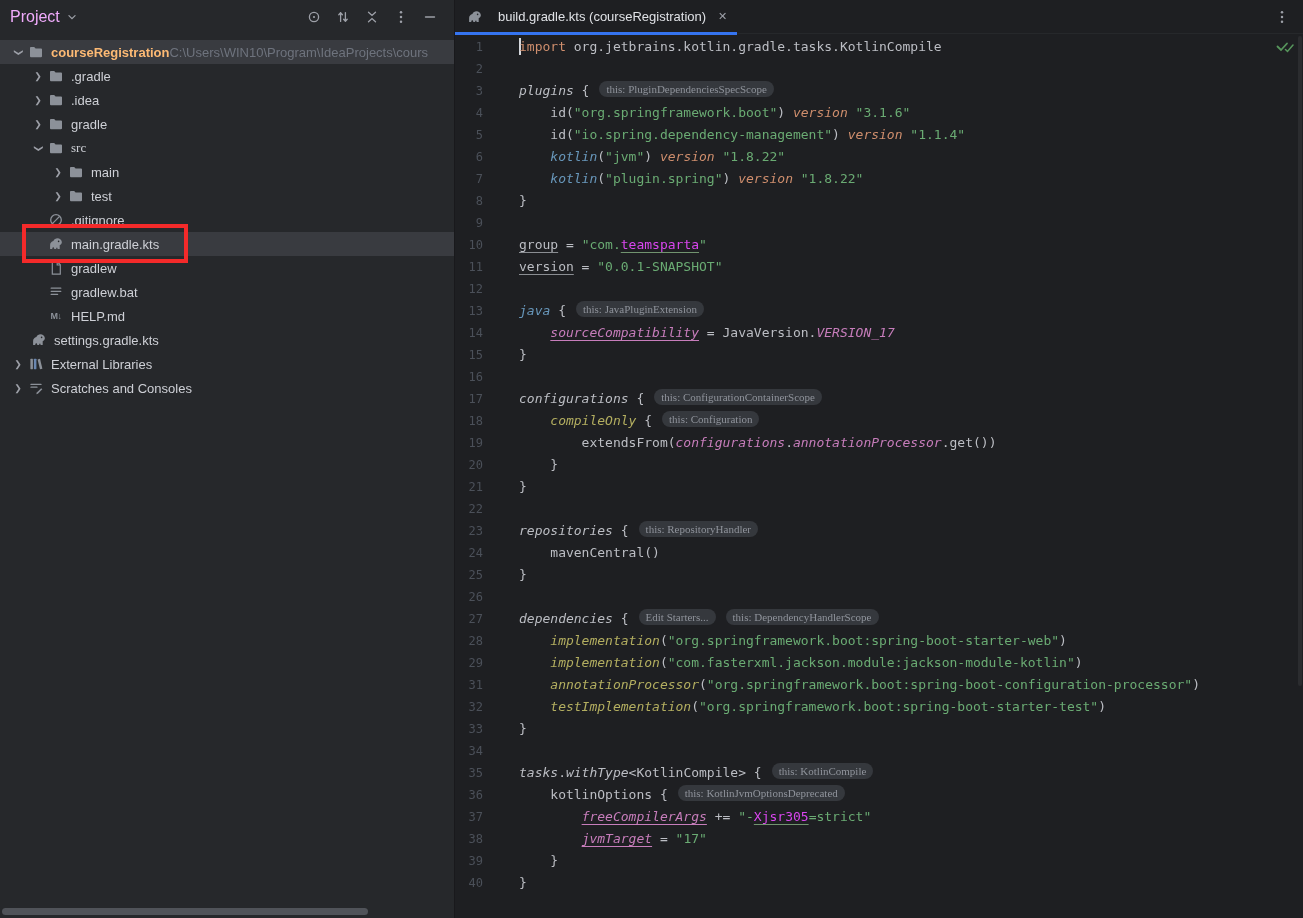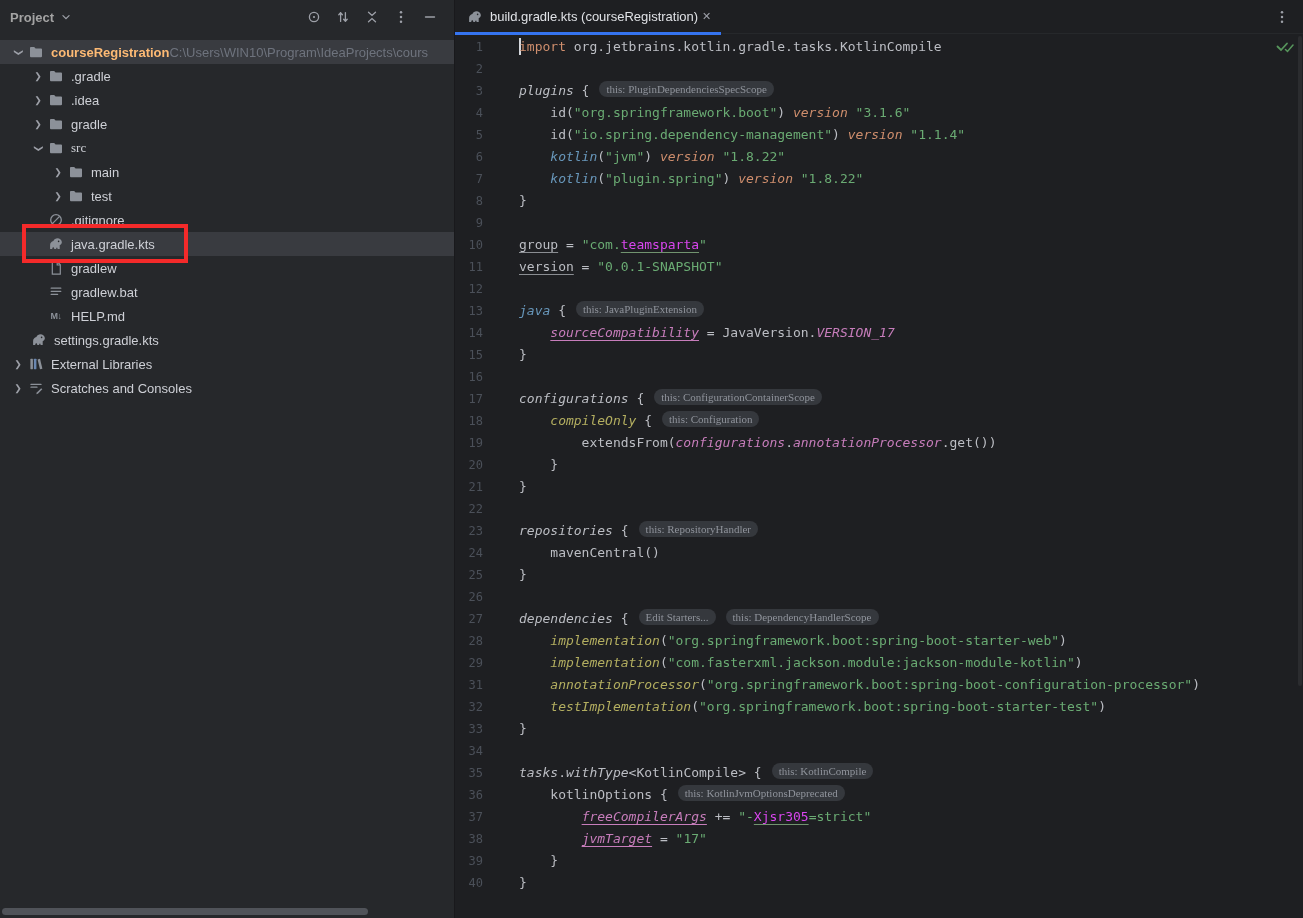--- a/index.html
+++ b/index.html
@@ -1,21 +1,21 @@
 <!DOCTYPE html>
 <html><head>
 <meta charset="utf-8">
 <style>
   *{box-sizing:border-box;margin:0;padding:0}
   html,body{width:1303px;height:918px;overflow:hidden;background:#1e1f22;font-family:"Liberation Sans",sans-serif}
   .app{position:relative;width:1303px;height:918px;display:flex}
 
   
   .sidebar{width:455px;height:100%;flex:none;position:relative;background:#26282b;border-right:1px solid #19191c;overflow:hidden}
-  .phead{height:34px;display:flex;align-items:center;padding:0 16px 0 10px;color:#a3a3a3;font-size:13px;font-weight:700}
+  .phead{height:34px;display:flex;align-items:center;padding:0 16px 0 10px;color:#f0abfc;font-size:16px;font-weight:400}
   .ph-chev{margin-left:5px;display:inline-flex}
   .ph-icons{margin-left:auto;display:flex;gap:13px;align-items:center}
   .icon16{width:16px;height:16px;display:inline-flex;align-items:center;justify-content:center}
   .icon16 svg{width:16px;height:16px}
   .ph-chev svg{width:14px;height:14px}
   .tree{position:absolute;top:40px;left:0;right:0}
   .trow{height:24px;display:flex;align-items:center;white-space:nowrap;overflow:hidden;color:#ced0d6;font-size:13px;cursor:default}
   .trow.sel{background:#393b40}
   .chev{width:20px;flex:none;display:inline-flex;justify-content:center;color:#9da0a8;font-size:9px;line-height:1}
   .chev.down{transform:rotate(90deg)}
@@ -23,21 +23,21 @@
   .t-icon svg{width:16px;height:16px}
   .tlabel.bold{font-weight:700;color:#fdba74}
   .tsuffix{color:#6e737d;margin-left:0}
   .mdtxt{font-size:9px;font-weight:700;color:#8c9199;letter-spacing:-.5px;font-family:"Liberation Sans",sans-serif}
   .redbox{position:absolute;left:22px;top:224px;width:166px;height:39px;border:4px solid #f42a2a;z-index:6;pointer-events:none}
   .hscroll{position:absolute;left:2px;bottom:3px;width:366px;height:7px;border-radius:4px;background:#505359;z-index:7}
 
   
   .editor{flex:1;position:relative;background:#1e1f22;height:100%}
   .tabbar{height:34px;display:flex;align-items:center;position:relative;background:#1e1f22;border-bottom:1px solid #26282b}
-  .tab{height:34px;display:flex;align-items:center;padding:0 10px 0 12px;position:relative;color:#dfe1e5;font-size:13px}
+  .tab{height:34px;display:flex;align-items:center;gap:8px;padding:0 10px 0 12px;position:relative;color:#dfe1e5;font-size:13px}
   .tab::after{content:"";position:absolute;left:0;right:0;bottom:-1px;height:3px;background:#3574f0}
   .xglyph{color:#9da0a8;font-size:11px}
   .tabclose{margin-left:4px;display:inline-flex}
   .tabbar-kebab{position:absolute;right:13px;top:50%;transform:translateY(-50%)}
 
   .codewrap{position:absolute;top:34px;left:0;right:0;bottom:0;padding-top:2px;overflow:hidden;
             font-family:"DejaVu Sans Mono","Liberation Mono",monospace;font-size:13px;line-height:22px}
   .cl{display:flex;height:22px;white-space:pre}
   .ln{width:46px;flex:none;text-align:right;padding-right:18px;color:#4b5059;font-size:12px}
   .ct{padding-left:18px}
@@ -181,21 +181,21 @@
           <span class="tlabel">.gitignore</span>
         </div>
         <div class="trow sel" style="padding-left: 28px;">
           <span class="chev"></span>
           <span class="t-icon">
             <svg viewBox="0 0 16 16">
               <path d="M13.8 5.8c-.4-2-2.2-3.5-4.3-3.5-1.8 0-3.4 1.1-4.1 2.7C3.5 5.4 2.1 7 2.1 9v4h2l.7-1.8h.9L6.4 13h1.8v-1.2h1.3V13h2.2V9.2c1-.3 1.9-1.2 2.1-2.4z" fill="#8c9199"></path>
               <circle cx="10.6" cy="5.4" r=".8" fill="#26282b"></circle>
             </svg>
           </span>
-          <span class="tlabel">java.gradle.kts</span>
+          <span class="tlabel">main.gradle.kts</span>
         </div>
         <div class="trow" style="padding-left: 28px;">
           <span class="chev"></span>
           <span class="t-icon">
             <svg viewBox="0 0 16 16" fill="none" stroke="#8c9199" stroke-width="1.2">
               <path d="M4.3 1.9h5.1l2.9 2.9v9.3H4.3z"></path>
               <path d="M9.2 2.1v2.9h2.9"></path>
             </svg>
           </span>
           <span class="tlabel">gradlew</span>

